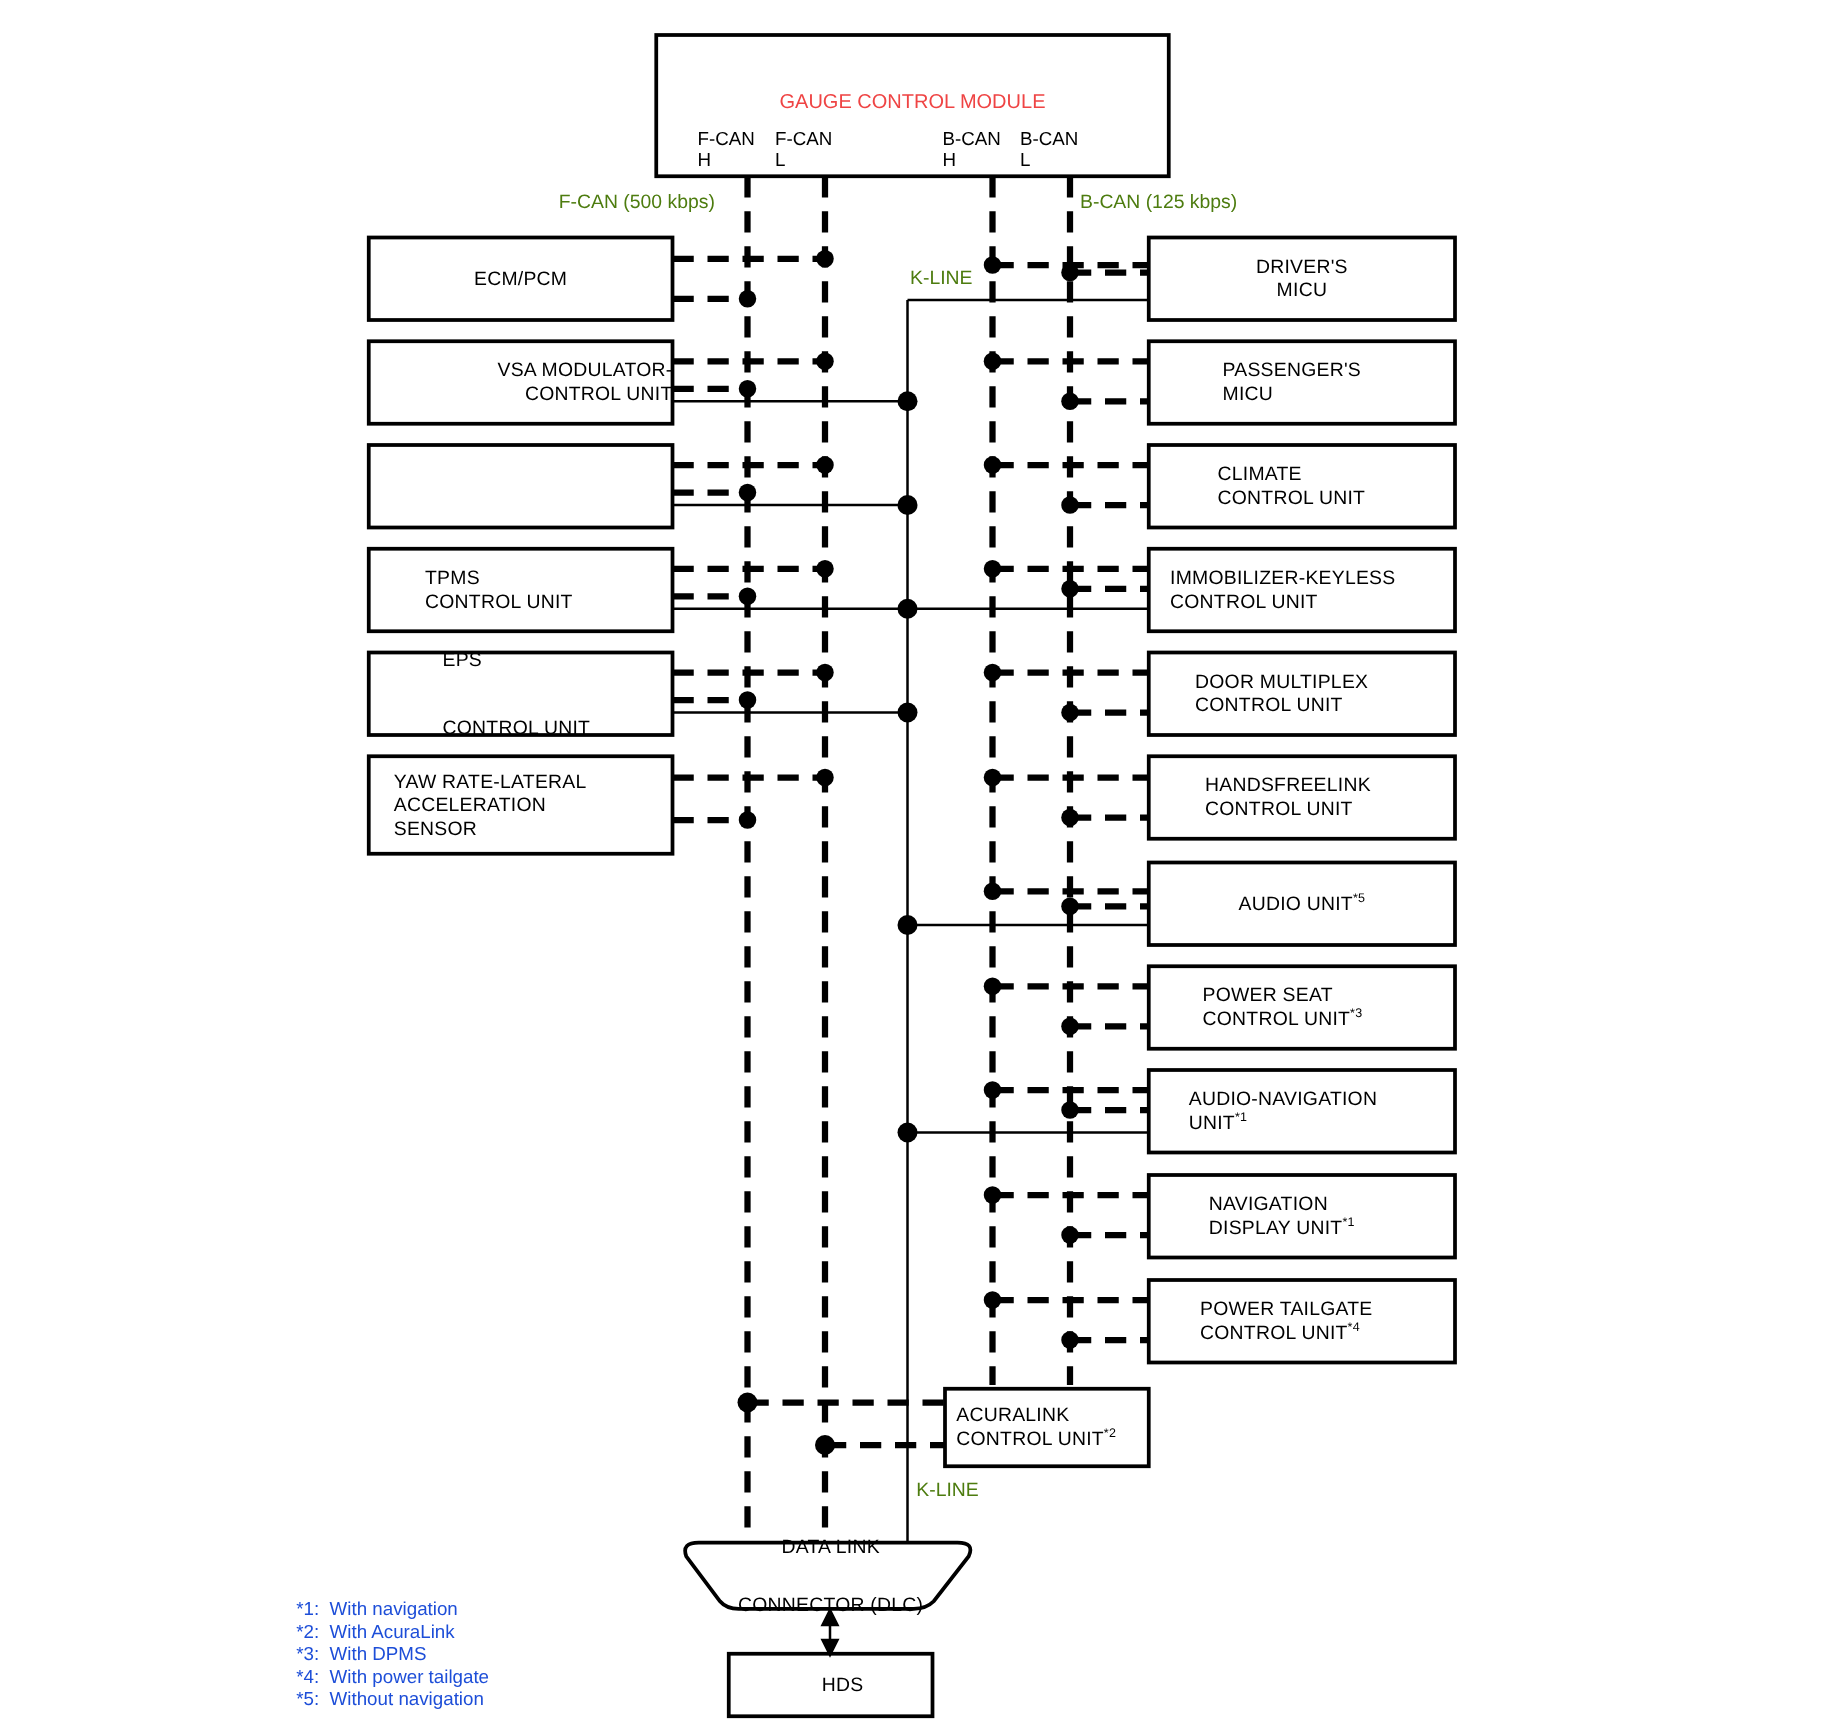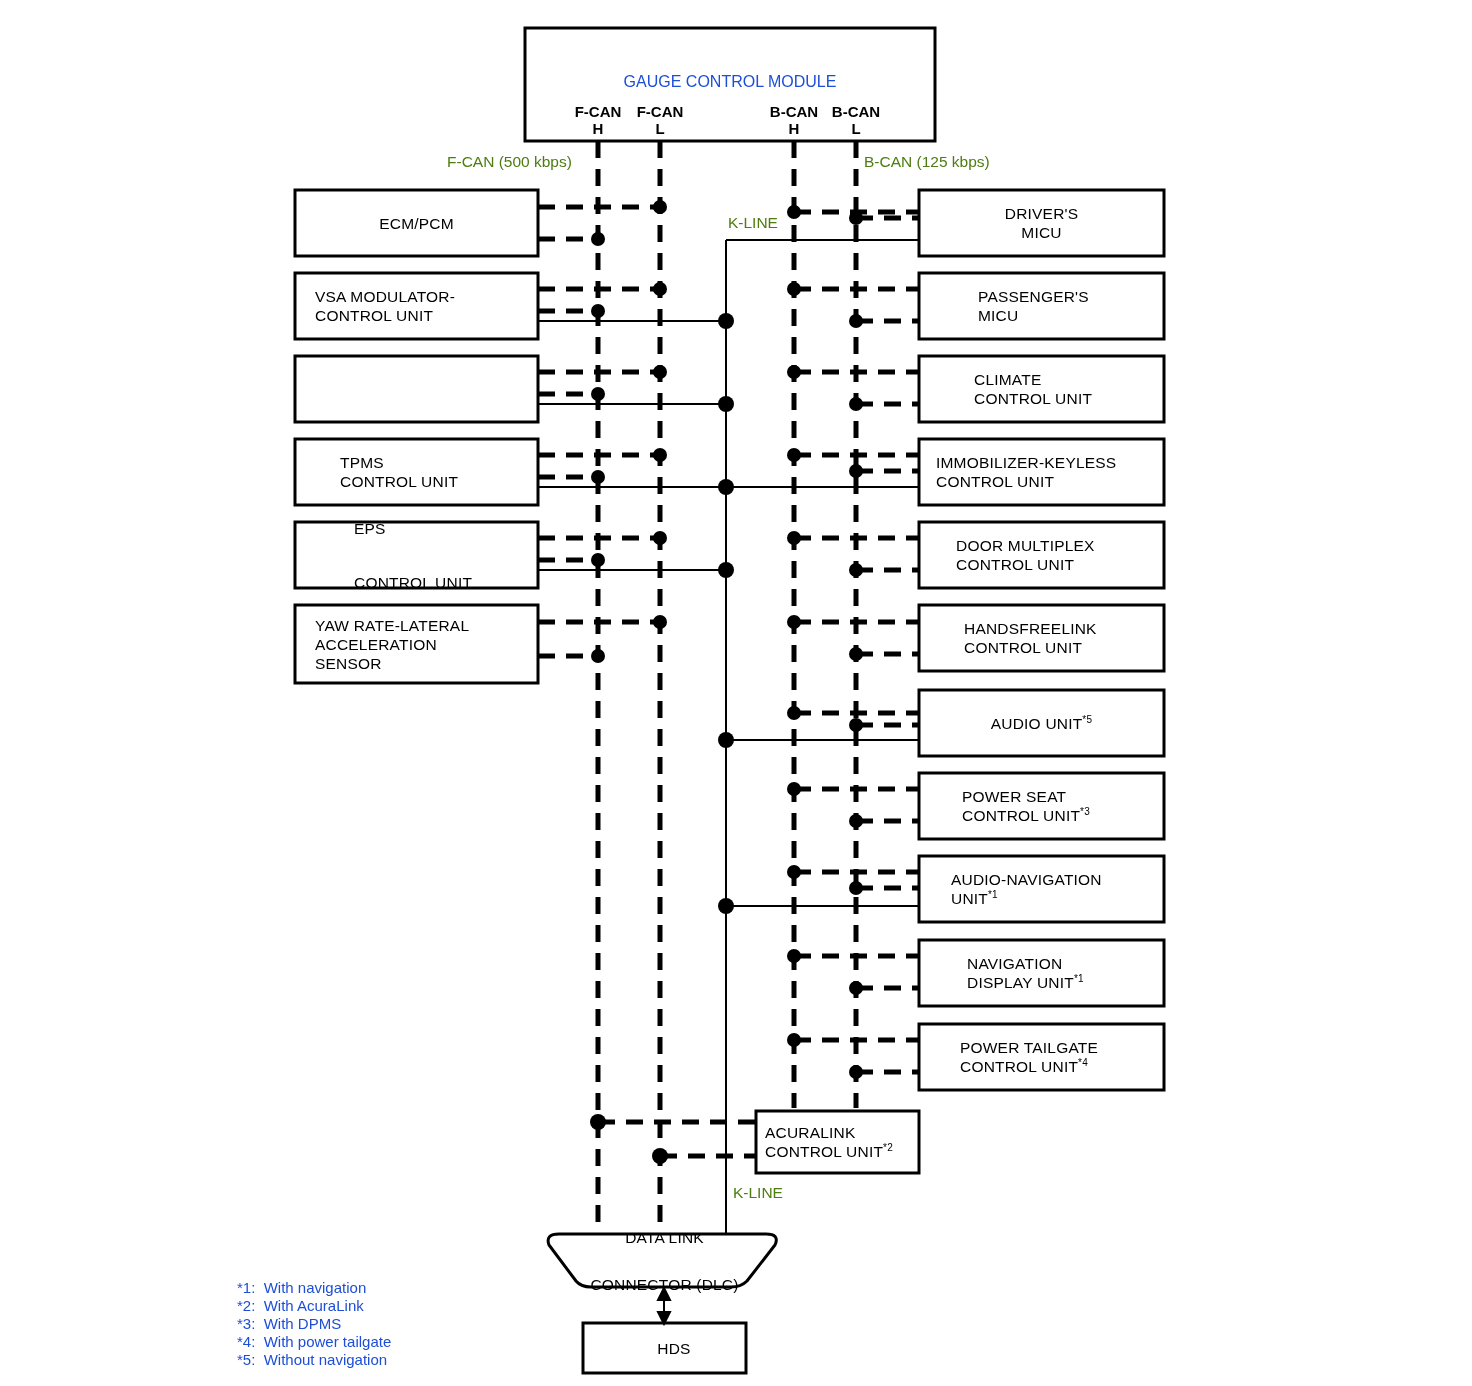--- a/index.html
+++ b/index.html
@@ -10,23 +10,23 @@
     position:absolute;display:flex;flex-direction:column;
     align-items:center;justify-content:center;
     text-align:center;color:#000;
     font-size:15.5px;line-height:19px;letter-spacing:.2px;
     pointer-events:none;
   }
   .boxlabel.lalign{align-items:flex-start;text-align:left;}
   .boxlabel span{white-space:nowrap;}
   sup{font-size:10px;vertical-align:super;line-height:0;}
   .freelabel{position:absolute;color:#4d7c0f;font-size:15.5px;line-height:19px;white-space:nowrap;}
-  .pinlabel{position:absolute;color:#000;font-size:15px;line-height:17px;text-align:center;white-space:nowrap;font-weight:bold;}
+  .pinlabel{position:absolute;color:#000;font-size:15px;line-height:17px;text-align:left;white-space:nowrap;}
   .legend{position:absolute;color:#1d4ed8;font-size:15px;line-height:18.6px;white-space:pre;}
-  .modtitle{position:absolute;color:#1d4ed8;font-size:16px;white-space:nowrap;}
+  .modtitle{position:absolute;color:#ef4444;font-size:16px;white-space:nowrap;}
 </style>
 </head>
 <body>
 
 <div id="stage">
 
   <svg id="svgroot" viewBox="0 0 1472 1386" xmlns="http://www.w3.org/2000/svg">
 
     <rect x="525" y="28" width="410" height="113" fill="#fff" stroke="#000" stroke-width="3"></rect>
 
@@ -222,21 +222,21 @@
 
   <div class="freelabel" style="left:447px;top:152px;">F-CAN (500 kbps)</div>
   <div class="freelabel" style="left:864px;top:152px;">B-CAN (125 kbps)</div>
 
   <div class="freelabel" style="left:728px;top:213px;">K-LINE</div>
   <div class="freelabel" style="left:733px;top:1183px;">K-LINE</div>
 
   <div class="boxlabel" style="left:295px;top:190px;width:243px;height:66px;">
     <span>ECM/PCM</span>
   </div>
-  <div class="boxlabel lalign" style="left:315px;top:273px;width:223px;height:66px;">
+  <div class="boxlabel lalign" style="left:315px;top:273px;width:223px;height:66px;align-items:flex-end;">
     <span>VSA MODULATOR-</span>
     <span>CONTROL UNIT</span>
   </div>
   <div class="boxlabel lalign" style="left:340px;top:439px;width:198px;height:66px;">
     <span>TPMS</span>
     <span>CONTROL UNIT</span>
   </div>
   <div class="boxlabel lalign" style="left:354px;top:522px;width:198px;height:66px;gap:35px;">
     <span>EPS</span>
     <span>CONTROL UNIT</span>

